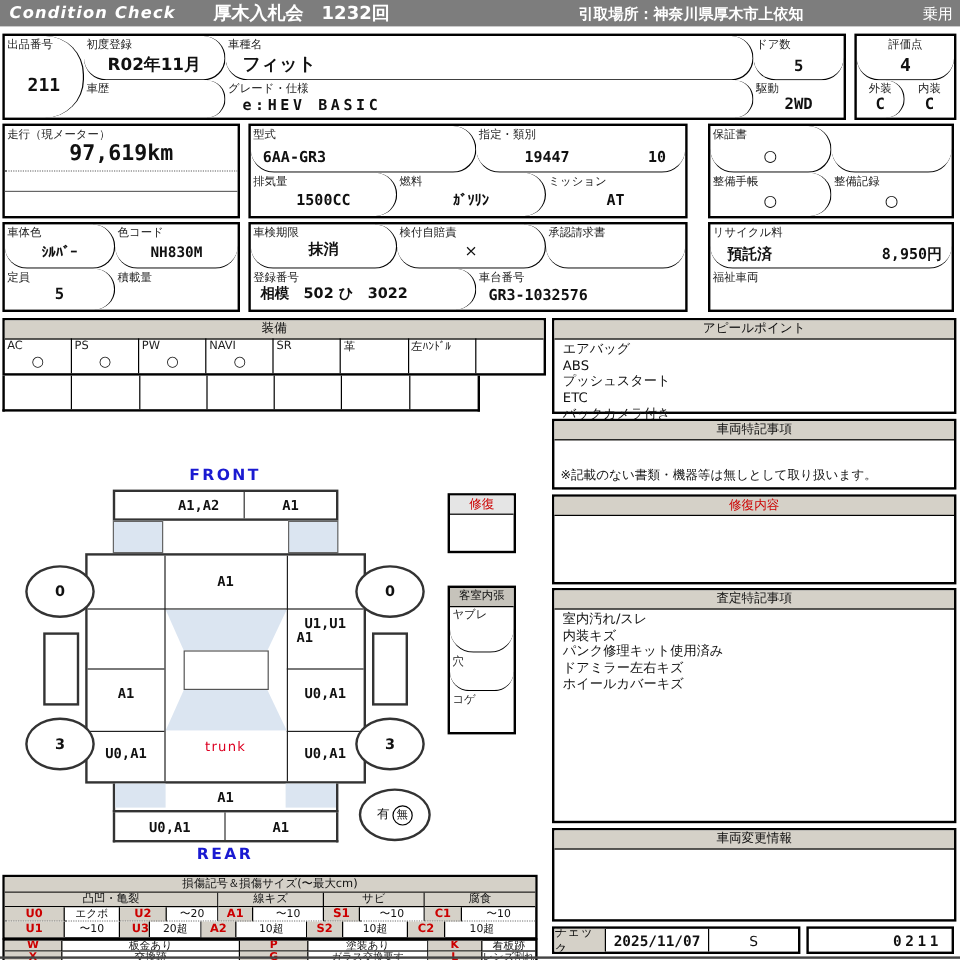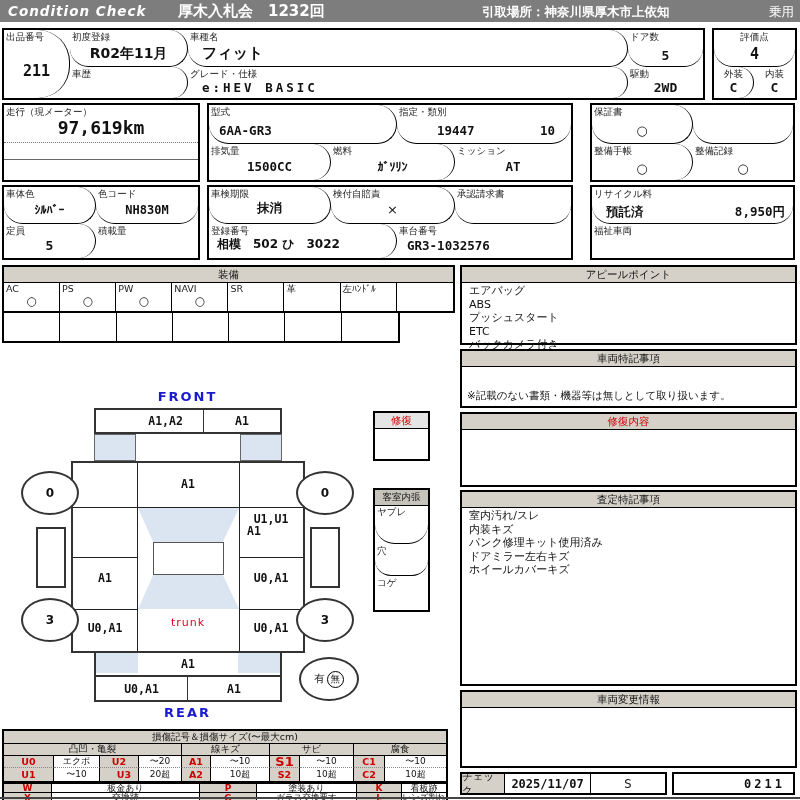--- a/index.html
+++ b/index.html
@@ -350,29 +350,29 @@
       <div class="fc gry bb" style="width:84px;font-size:9.5px;">サビ</div>
       <div class="fc gry bb" style="width:92px;font-size:9.5px;">腐食</div>
     </div>
     <div class="abs fl" style="left:0;top:25px;width:442px;height:12px;">
       <div class="fc sym" style="width:50px;font-size:9.5px;border-bottom:1px dotted #888;">U0</div>
       <div class="fc" style="width:46px;font-size:9px;border-bottom:1px dotted #888;">エクボ</div>
       <div class="fc sym" style="width:39px;font-size:9.5px;border-bottom:1px dotted #888;">U2</div>
       <div class="fc" style="width:43px;font-size:9px;border-bottom:1px dotted #888;">〜20</div>
       <div class="fc sym" style="width:29px;font-size:9.5px;border-bottom:1px dotted #888;">A1</div>
       <div class="fc" style="width:59px;font-size:9px;border-bottom:1px dotted #888;">〜10</div>
-      <div class="fc sym" style="width:30px;font-size:13px;border-bottom:1px dotted #888;">S1</div>
+      <div class="fc sym" style="width:30px;font-size:10px;border-bottom:1px dotted #888;">S1</div>
       <div class="fc" style="width:54px;font-size:9px;border-bottom:1px dotted #888;">〜10</div>
       <div class="fc sym" style="width:31px;font-size:9.5px;border-bottom:1px dotted #888;">C1</div>
       <div class="fc" style="width:61px;font-size:9px;border-bottom:1px dotted #888;">〜10</div>
     </div>
     <div class="abs fl" style="left:0;top:37px;width:442px;height:13px;">
       <div class="fc sym" style="width:50px;font-size:9.5px;">U1</div>
       <div class="fc" style="width:46px;font-size:9px;">〜10</div>
-      <div class="fc sym" style="width:39px;font-size:9.5px;padding-left:10px;">U3</div>
+      <div class="fc sym" style="width:25px;font-size:9.5px;padding-left:10px;">U3</div>
       <div class="fc" style="width:43px;font-size:9px;">20超</div>
       <div class="fc sym" style="width:29px;font-size:9.5px;">A2</div>
       <div class="fc" style="width:59px;font-size:9px;">10超</div>
       <div class="fc sym" style="width:30px;font-size:9.5px;">S2</div>
       <div class="fc" style="width:54px;font-size:9px;">10超</div>
       <div class="fc sym" style="width:31px;font-size:9.5px;">C2</div>
       <div class="fc" style="width:61px;font-size:9px;">10超</div>
     </div>
   </div>
   <div class="bx" style="left:2px;top:782px;width:446px;height:21px;">

